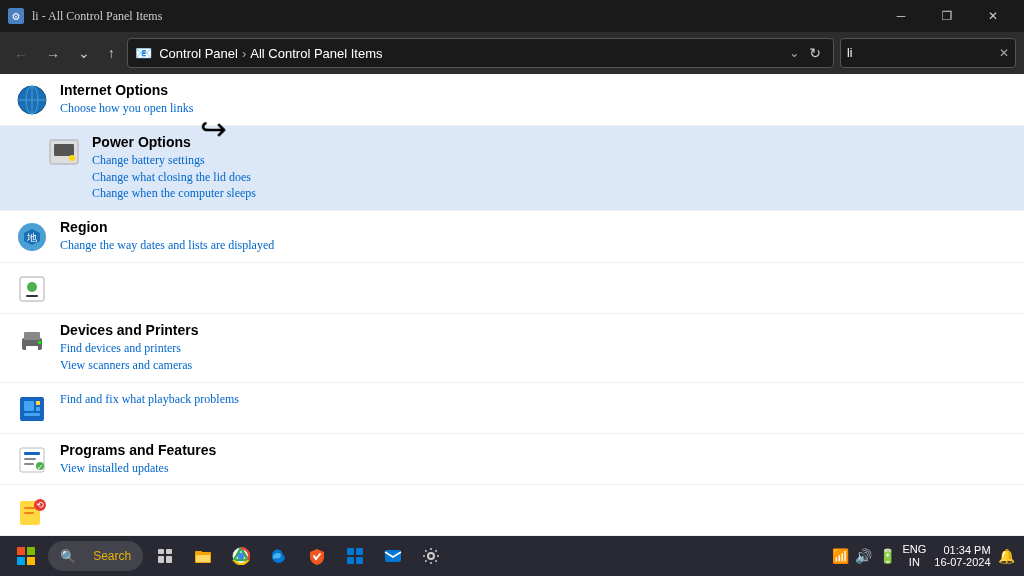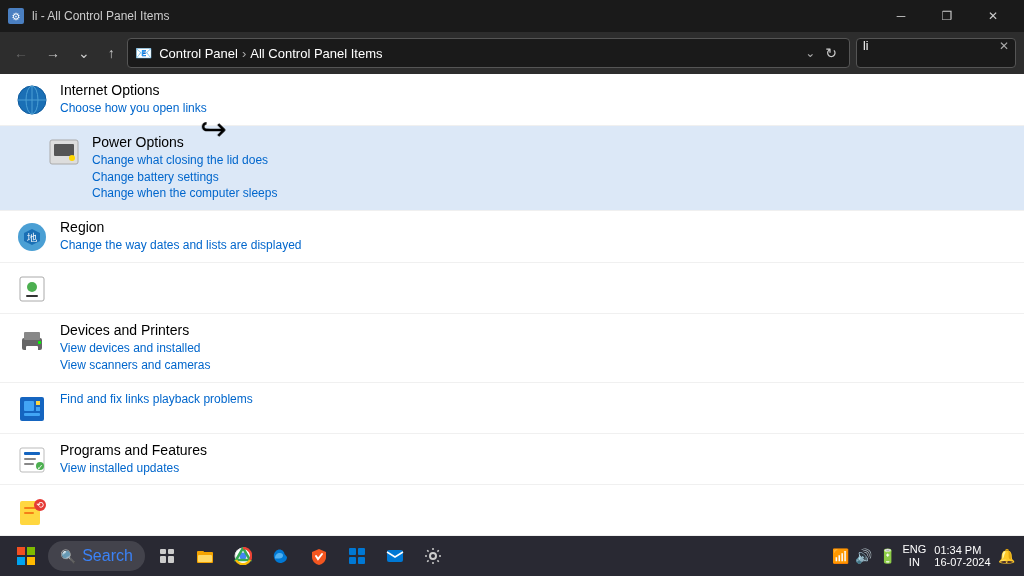--- a/index.html
+++ b/index.html
@@ -10,21 +10,21 @@
       background: #1a1a1a;
       color: #fff;
       height: 32px;
       display: flex;
       align-items: center;
       padding: 0 8px;
       justify-content: space-between;
     }
     .title-bar-left { display: flex; align-items: center; gap: 8px; }
     .title-bar-icon { width: 16px; height: 16px; background: #4a7fc1; border-radius: 2px; display: flex; align-items: center; justify-content: center; font-size: 10px; color: #fff; }
-    .title-bar-text { font-size: 12px; color: #ccc; }
+    .title-bar-text { font-size: 12px; color: #ccc; font-family: Liberation Serif, serif; }
     .title-bar-controls { display: flex; gap: 0; }
     .title-bar-btn { width: 46px; height: 32px; display: flex; align-items: center; justify-content: center; font-size: 12px; cursor: pointer; color: #ccc; background: transparent; border: none; }
 
     
     .address-bar {
       background: #2d2d2d;
       height: 42px;
       display: flex;
       align-items: center;
       padding: 0 8px;
@@ -47,23 +47,23 @@
     }
     .address-breadcrumb { display: flex; align-items: flex-start; gap: 4px; font-size: 13px; }
     .breadcrumb-item { color: #fff; }
     .breadcrumb-sep { color: #aaa; }
     .address-refresh { background: transparent; border: none; color: #ccc; cursor: pointer; font-size: 14px; padding: 0 4px; }
     .search-box {
       background: #1a1a1a;
       border: 1px solid #555;
       border-radius: 4px;
       height: 30px;
-      width: 160px;
-      display: flex;
-      align-items: flex-start;
+      width: 176px;
+      display: flex;
+      align-items: center;
       padding: 0 6px;
       gap: 0;
     }
     .search-box input { background: transparent; border: none; outline: none; color: #fff; font-size: 12px; width: 100%; }
     .search-clear { color: #aaa; cursor: pointer; font-size: 12px; }
 
     
     .main { background: #fff; height: calc(576px - 32px - 42px - 40px); overflow-y: auto; }
 
     
@@ -71,22 +71,22 @@
       display: flex;
       align-items: flex-start;
       padding: 8px 16px;
       border-bottom: 1px solid #f0f0f0;
       cursor: pointer;
       gap: 12px;
     }
     .control-item.selected { background: #dce8f7; padding-left: 48px; }
     .item-icon { width: 32px; height: 32px; flex-shrink: 0; display: flex; align-items: center; justify-content: center; margin-top: 2px; }
     .item-content { flex: 1; }
-    .item-title { font-size: 14px; color: #000; font-weight: 400; margin-bottom: 2px; }
-    .item-link { font-size: 12px; color: #0066cc; cursor: pointer; display: block; line-height: 1.4; }
+    .item-title { font-size: 14px; color: #000; font-weight: 700; margin-bottom: 2px; }
+    .item-link { font-size: 12px; color: #0066cc; cursor: pointer; display: block; line-height: 1.4; font-family: Liberation Serif, serif; }
 
     
     .taskbar {
       background: rgba(30,30,40,0.95);
       height: 40px;
       display: flex;
       align-items: center;
       padding: 0 8px;
       position: fixed;
       bottom: 0;
@@ -95,25 +95,25 @@
     }
     .taskbar-start { width: 36px; height: 36px; display: flex; align-items: center; justify-content: center; border-radius: 4px; cursor: pointer; }
     .taskbar-search {
       display: flex; align-items: center; gap: 6px;
       background: rgba(255,255,255,0.12);
       border-radius: 16px;
       padding: 4px 12px;
       height: 30px;
       cursor: pointer;
     }
-    .taskbar-search-text { color: #3b82f6; font-size: 16px; }
+    .taskbar-search-text { color: #eab308; font-size: 12px; margin-left: 11px; }
     .taskbar-icons { display: flex; align-items: center; gap: 2px; }
     .taskbar-icon { width: 36px; height: 36px; display: flex; align-items: center; justify-content: center; border-radius: 4px; cursor: pointer; }
     .taskbar-right { margin-left: auto; display: flex; align-items: center; gap: 8px; }
-    .taskbar-time { color: #fff; font-size: 11px; }
+    .taskbar-time { color: #fff; font-size: 11px; text-align: right; }
     .taskbar-systray { display: flex; align-items: center; gap: 6px; color: #ccc; font-size: 12px; }
 
     
     .main::-webkit-scrollbar { width: 8px; }
     .main::-webkit-scrollbar-track { background: #f0f0f0; }
     .main::-webkit-scrollbar-thumb { background: #bbb; border-radius: 4px; }
 
     
     .cursor-overlay {
       position: fixed;
@@ -179,22 +179,22 @@
     <div class="control-item selected">
       <div class="item-icon">
         <svg width="32" height="32" viewBox="0 0 32 32">
           <rect x="2" y="4" width="28" height="24" rx="2" fill="#ddd" stroke="#aaa" stroke-width="1"></rect>
           <rect x="6" y="8" width="20" height="12" rx="1" fill="#555"></rect>
           <circle cx="24" cy="22" r="3" fill="#ffd700"></circle>
         </svg>
       </div>
       <div class="item-content">
         <div class="item-title">Power Options</div>
+        <span class="item-link">Change battery settings</span>
         <span class="item-link">Change what closing the lid does</span>
-        <span class="item-link">Change battery settings</span>
         <span class="item-link">Change when the computer sleeps</span>
       </div>
     </div>
     <div class="control-item">
       <div class="item-icon">
         <svg width="32" height="32" viewBox="0 0 32 32">
           <circle cx="16" cy="16" r="14" fill="#4a9fd4"></circle>
           <path d="M8 12 L16 8 L24 12 L24 20 L16 24 L8 20 Z" fill="#1a6fb5"></path>
           <text x="16" y="20" text-anchor="middle" font-size="10" fill="white">地</text>
         </svg>
@@ -217,36 +217,36 @@
       <div class="item-icon">
         <svg width="32" height="32" viewBox="0 0 32 32">
           <rect x="6" y="14" width="20" height="12" rx="2" fill="#666"></rect>
           <rect x="8" y="8" width="16" height="8" rx="1" fill="#888"></rect>
           <rect x="10" y="22" width="12" height="6" rx="1" fill="#fff"></rect>
           <rect x="22" y="17" width="3" height="3" rx="1" fill="#0f0"></rect>
         </svg>
       </div>
       <div class="item-content">
         <div class="item-title">Devices and Printers</div>
-        <span class="item-link">View devices and installed</span>
+        <span class="item-link">Find devices and printers</span>
         <span class="item-link">View scanners and cameras</span>
       </div>
     </div>
     <div class="control-item">
       <div class="item-icon">
         <svg width="32" height="32" viewBox="0 0 32 32">
           <rect x="4" y="4" width="24" height="24" rx="2" fill="#1565c0"></rect>
           <rect x="8" y="8" width="10" height="10" rx="1" fill="#42a5f5"></rect>
           <rect x="20" y="8" width="4" height="4" fill="#ffd740"></rect>
           <rect x="20" y="14" width="4" height="4" fill="#42a5f5"></rect>
           <rect x="8" y="20" width="16" height="3" rx="1" fill="#42a5f5"></rect>
         </svg>
       </div>
       <div class="item-content">
-        <span class="item-link">Find and fix links playback problems</span>
+        <span class="item-link">Find and fix what playback problems</span>
       </div>
     </div>
     <div class="control-item">
       <div class="item-icon">
         <svg width="32" height="32" viewBox="0 0 32 32">
           <rect x="4" y="4" width="24" height="24" rx="2" fill="#fff" stroke="#bbb"></rect>
           <rect x="8" y="8" width="16" height="3" rx="1" fill="#1565c0"></rect>
           <rect x="8" y="14" width="12" height="2" rx="1" fill="#888"></rect>
           <rect x="8" y="19" width="10" height="2" rx="1" fill="#888"></rect>
           <circle cx="24" cy="22" r="4" fill="#4caf50"></circle>

